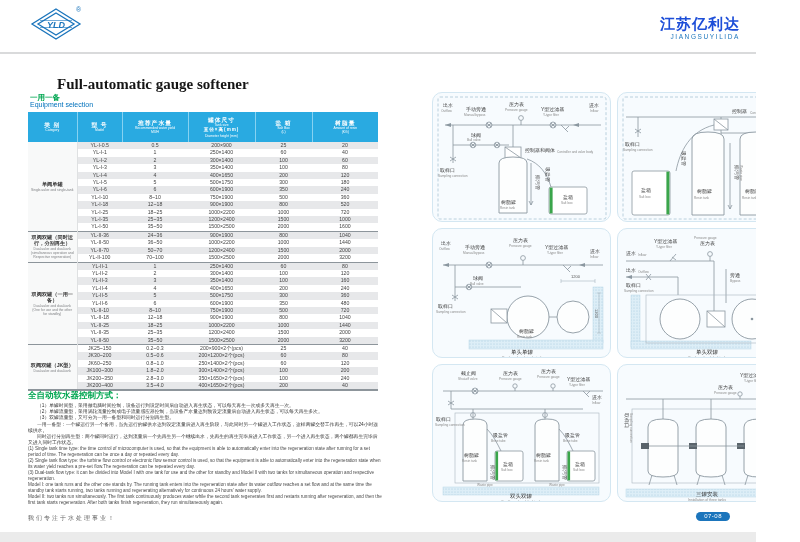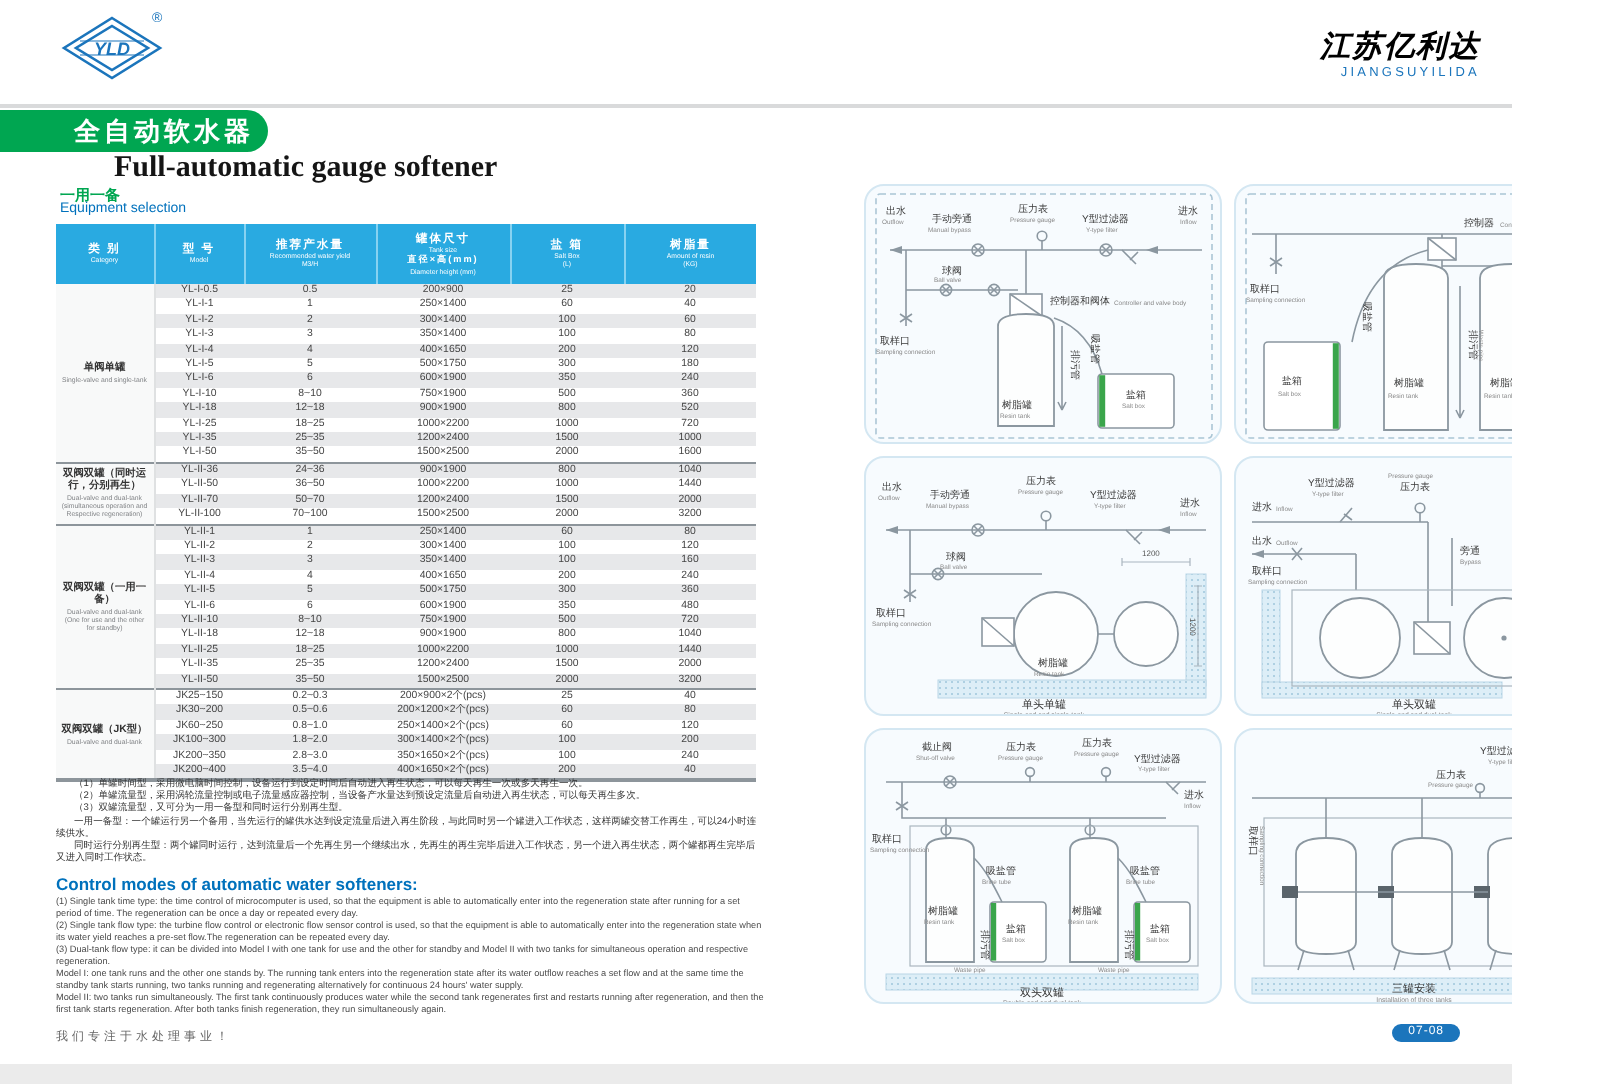--- a/index.html
+++ b/index.html
@@ -2,21 +2,21 @@
 <html><head>
 <meta charset="utf-8">
 <style>
   html,body{margin:0;padding:0;background:#fff;}
   .page{position:relative;width:756px;height:542px;background:#fff;overflow:hidden;
         font-family:"Liberation Sans",sans-serif;}
   
   .logo{position:absolute;left:28px;top:6px;width:60px;height:38px;}
   .reg{position:absolute;left:76px;top:6px;font-size:7px;color:#1b75bc;}
   .brand{position:absolute;right:16px;top:16px;text-align:right;}
-  .brand-zh{font-size:15px;font-weight:bold;font-style:italic;color:#000000;letter-spacing:1px;line-height:15px;}
+  .brand-zh{font-size:15px;font-weight:bold;color:#1d4ed8;letter-spacing:1px;line-height:15px;}
   .brand-en{font-size:6.5px;color:#1b75bc;letter-spacing:1.6px;margin-top:2px;}
   .hr-top{position:absolute;left:0;top:52px;width:800px;height:2px;background:#d9dadb;}
   
   .banner{position:absolute;left:0;top:55px;width:134px;height:21px;background:#00a651;
           border-radius:0 11px 11px 0;color:#fff;font-size:13px;font-weight:bold;
           line-height:21px;padding-left:37px;letter-spacing:2px;box-sizing:border-box;}
   .title-en{position:absolute;left:57px;top:76px;font-family:"Liberation Serif",serif;
             font-weight:bold;font-size:15px;color:#151515;}
   .sec-zh{position:absolute;left:30px;top:93px;font-size:7.5px;font-weight:bold;color:#00a651;}
   .sec-en{position:absolute;left:30px;top:101px;font-size:7px;color:#0071bc;}
@@ -76,21 +76,20 @@
     <path d="M12,14.5 H44 M12,21.5 H44" stroke="#1b75bc" stroke-width=".6"></path>
     <text x="28" y="21.5" text-anchor="middle" font-size="9" font-style="italic" font-weight="bold" fill="#1b75bc">YLD</text>
   </svg>
   <span class="reg">®</span>
   <div class="brand">
     <div class="brand-zh">江苏亿利达</div>
     <div class="brand-en">JIANGSUYILIDA</div>
   </div>
   <div class="hr-top"></div>
 
-  <div class="banner">全自动软水器</div>
   <div class="title-en">Full-automatic gauge softener</div>
   <div class="sec-zh">一用一备</div>
   <div class="sec-en">Equipment selection</div>
 
   <div class="tbl-wrap">
     <table>
       <colgroup>
           <col style="width:49px">
           <col style="width:45px">
           <col style="width:66px">
@@ -377,28 +376,28 @@
             <td>3.5~4.0</td>
             <td>400×1650×2个(pcs)</td>
             <td>200</td>
             <td>40</td>
           </tr>
         </tbody>
     </table>
   </div>
 
   <div class="ctl">
+    <p class="ctl-h-zh">全自动软水器控制方式：</p>
     <div class="ctl-zh">
         <p>（1）单罐时间型，采用微电脑时间控制，设备运行到设定时间后自动进入再生状态，可以每天再生一次或多天再生一次。</p>
         <p>（2）单罐流量型，采用涡轮流量控制或电子流量感应器控制，当设备产水量达到预设定流量后自动进入再生状态，可以每天再生多次。</p>
         <p>（3）双罐流量型，又可分为一用一备型和同时运行分别再生型。</p>
         <p>一用一备型：一个罐运行另一个备用，当先运行的罐供水达到设定流量后进入再生阶段，与此同时另一个罐进入工作状态，这样两罐交替工作再生，可以24小时连续供水。</p>
         <p>同时运行分别再生型：两个罐同时运行，达到流量后一个先再生另一个继续出水，先再生的再生完毕后进入工作状态，另一个进入再生状态，两个罐都再生完毕后又进入同时工作状态。</p>
       </div>
-    <p class="ctl-h-en">Control modes of automatic water softeners:</p>
     <div class="ctl-en">
         <p>(1) Single tank time type: the time control of microcomputer is used, so that the equipment is able to automatically enter into the regeneration state after running for a set period of time. The regeneration can be once a day or repeated every day.</p>
         <p>(2) Single tank flow type: the turbine flow control or electronic flow sensor control is used, so that the equipment is able to automatically enter into the regeneration state when its water yield reaches a pre-set flow.The regeneration can be repeated every day.</p>
         <p>(3) Dual-tank flow type: it can be divided into Model I with one tank for use and the other for standby and Model II with two tanks for simultaneous operation and respective regeneration.</p>
         <p>Model I: one tank runs and the other one stands by. The running tank enters into the regeneration state after its water outflow reaches a set flow and at the same time the standby tank starts running, two tanks running and regenerating alternatively for continuous 24 hours' water supply.</p>
         <p>Model II: two tanks run simultaneously. The first tank continuously produces water while the second tank regenerates first and restarts running after regeneration, and then the first tank starts regeneration. After both tanks finish regeneration, they run simultaneously again.</p>
       </div>
   </div>
 
   <div class="slogan">我们专注于水处理事业！</div>

